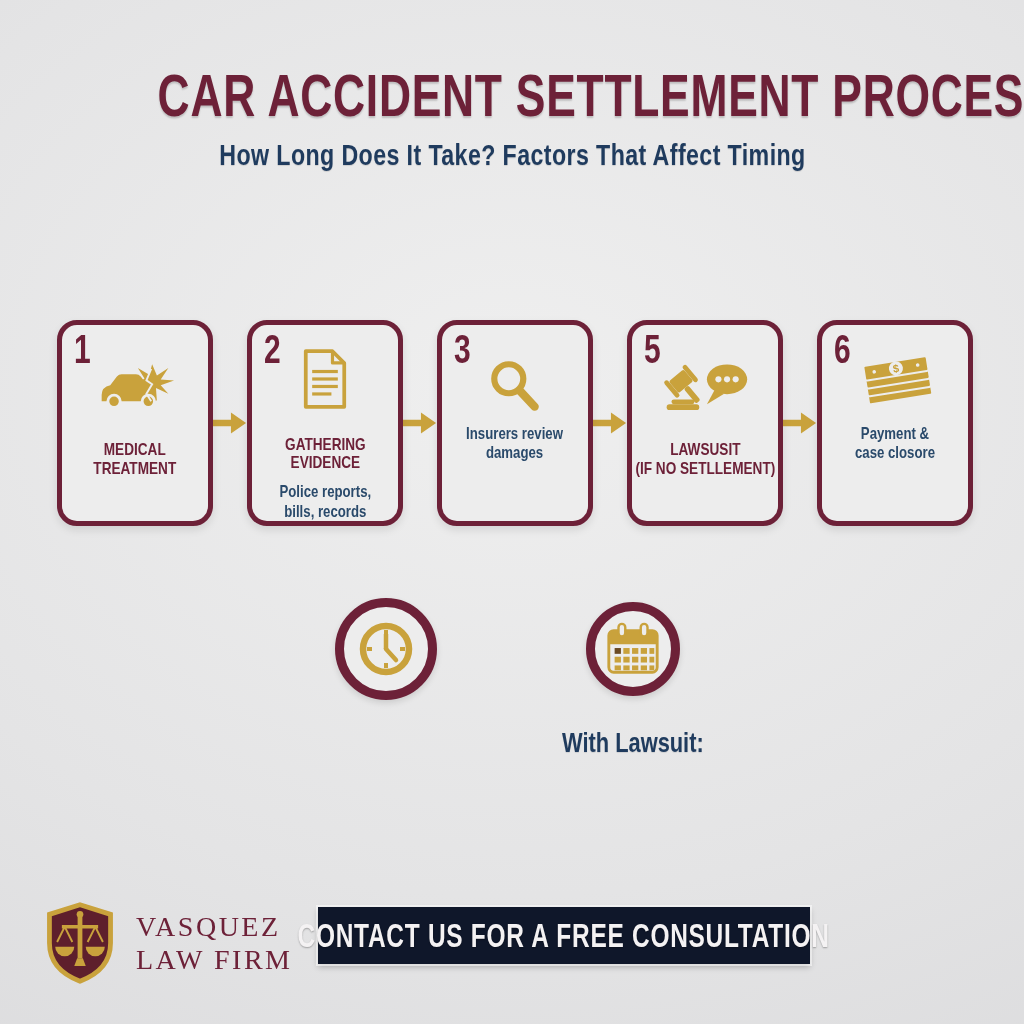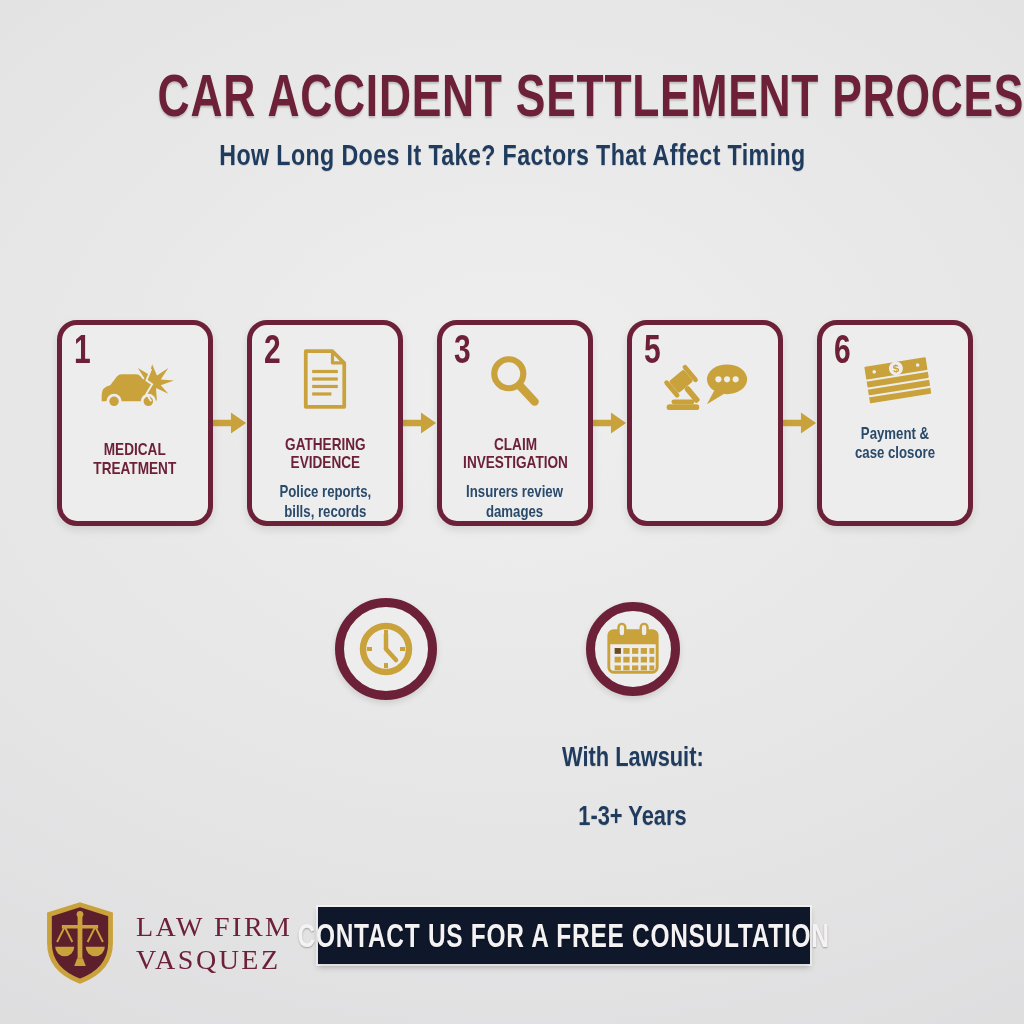--- a/index.html
+++ b/index.html
@@ -45,21 +45,21 @@
   .t-col{width:247px;display:flex;flex-direction:column;align-items:center;}
   .circle{
     border-radius:50%;border:9px solid #6d2138;background:#ededed;box-sizing:border-box;
     display:flex;align-items:center;justify-content:center;box-shadow:0 3px 6px rgba(0,0,0,0.12);
   }
   .circle-lg{width:102px;height:102px;}
   .circle-sm{width:94px;height:94px;margin-top:4px;}
   .t-label{line-height:1.18;text-align:center;}
   .t-label .cond{display:block;font-size:28px;font-weight:bold;color:#1f3b5e;transform:scaleX(0.78);text-shadow:0 1px 1px rgba(0,0,0,0.1);}
   .mt-left{margin-top:22px;}
-  .mt-right{margin-top:44px;}
+  .mt-right{margin-top:30px;}
   .t-value{margin-top:26px;}
   
   .logo{position:absolute;left:40px;top:901px;display:flex;align-items:flex-start;}
   .logo-name{margin-left:16px;margin-top:10px;font-family:"Liberation Serif", serif;
     font-size:28px;color:#6d2138;letter-spacing:2.5px;line-height:1.17;font-weight:normal;}
   .cta{
     position:absolute;left:318px;top:907px;width:492px;height:57px;background:#0f172a;
     display:flex;align-items:center;justify-content:center;cursor:pointer;
     box-shadow:0 0 0 2px rgba(255,255,255,0.55), 0 3px 6px rgba(0,0,0,0.25);
   }
@@ -128,24 +128,20 @@
       </svg>
   </div>
 
   <div class="card">
     <span class="card-num">3</span>
     <div class="card-icon">
       <svg width="58" height="58" viewBox="0 0 56 56">
         <circle cx="22" cy="21" r="14" fill="none" stroke="#c9a23c" stroke-width="6"></circle>
         <line x1="33" y1="33" x2="47" y2="48" stroke="#c9a23c" stroke-width="8" stroke-linecap="round"></line>
       </svg>
-    </div>
-    <div class="card-title">
-      <span class="cond">CLAIM</span>
-      <span class="cond">INVESTIGATION</span>
     </div>
     <div class="card-desc">
       <span class="cond">Insurers review</span>
       <span class="cond">damages</span>
     </div>
   </div>
 
   <div class="arrow">
     <svg width="34" height="24" viewBox="0 0 36 24">
         <path d="M0 8.5 h19 v-7.5 l16 11 -16 11 v-7.5 h-19 z" fill="#c9a23c"></path>
@@ -163,20 +159,24 @@
           <rect x="-3" y="8" width="6" height="20" rx="2"></rect>
         </g>
         <rect x="8" y="46" width="34" height="6" rx="3" fill="#c9a23c"></rect>
         <rect x="13" y="41" width="24" height="5" rx="2.5" fill="#c9a23c"></rect>
         <ellipse cx="71" cy="20" rx="21" ry="15.5" fill="#c9a23c"></ellipse>
         <polygon points="58,31 50,46 68,35" fill="#c9a23c"></polygon>
         <circle cx="62" cy="20" r="3.2" fill="#ededed"></circle>
         <circle cx="71" cy="20" r="3.2" fill="#ededed"></circle>
         <circle cx="80" cy="20" r="3.2" fill="#ededed"></circle>
       </svg>
+    </div>
+    <div class="card-title">
+      <span class="cond">LAWSUSIT</span>
+      <span class="cond">(IF NO SETLLEMENT)</span>
     </div>
   </div>
 
   <div class="arrow">
     <svg width="34" height="24" viewBox="0 0 36 24">
         <path d="M0 8.5 h19 v-7.5 l16 11 -16 11 v-7.5 h-19 z" fill="#c9a23c"></path>
       </svg>
   </div>
 
   <div class="card">
@@ -239,41 +239,38 @@
             <rect x="20" y="45" width="6.5" height="5"></rect>
             <rect x="29" y="45" width="6.5" height="5"></rect>
             <rect x="38" y="45" width="6.5" height="5"></rect>
             <rect x="47" y="45" width="5" height="5"></rect>
         </g>
       </svg>
     </div>
     <div class="t-label mt-right">
       <span class="cond">With Lawsuit:</span>
     </div>
-    <div class="t-label t-value">
-      <span class="cond">1-3+ Years</span>
-    </div>
   </div>
 </div>
 
 <div class="logo">
   <svg width="80" height="84" viewBox="0 0 80 88">
     <path d="M40 4 L72 14 V44 Q72 72 40 84 Q8 72 8 44 V14 Z" fill="#5e1f2c" stroke="#c9a23c" stroke-width="5"></path>
     <line x1="40" y1="16" x2="40" y2="60" stroke="#c9a23c" stroke-width="5"></line>
     <path d="M37 60 h6 l3 8 h-12 z" fill="#c9a23c"></path>
     <line x1="21" y1="27" x2="59" y2="27" stroke="#c9a23c" stroke-width="3.5"></line>
     <line x1="24" y1="27" x2="16" y2="43" stroke="#c9a23c" stroke-width="2"></line>
     <line x1="24" y1="27" x2="32" y2="43" stroke="#c9a23c" stroke-width="2"></line>
     <path d="M14 43 a10 10 0 0 1 20 0 z" fill="#c9a23c" transform="rotate(180 24 45.5)"></path>
     <line x1="56" y1="27" x2="48" y2="43" stroke="#c9a23c" stroke-width="2"></line>
     <line x1="56" y1="27" x2="64" y2="43" stroke="#c9a23c" stroke-width="2"></line>
     <path d="M46 43 a10 10 0 0 1 20 0 z" fill="#c9a23c" transform="rotate(180 56 45.5)"></path>
     <circle cx="40" cy="14" r="3.5" fill="#c9a23c"></circle>
   </svg>
   <div class="logo-name">
+    <div>VASQUEZ</div>
     <div>LAW FIRM</div>
-    <div>VASQUEZ</div>
   </div>
 </div>
 
 <div class="cta">
   <span class="cond">CONTACT US FOR A FREE CONSULTATION</span>
 </div>
 
 </body></html>

